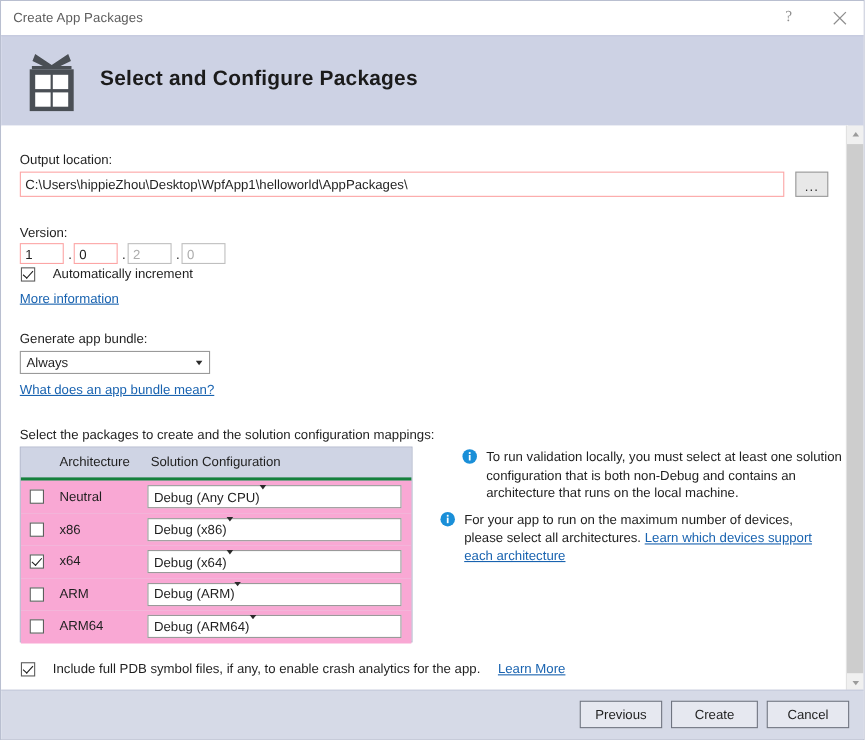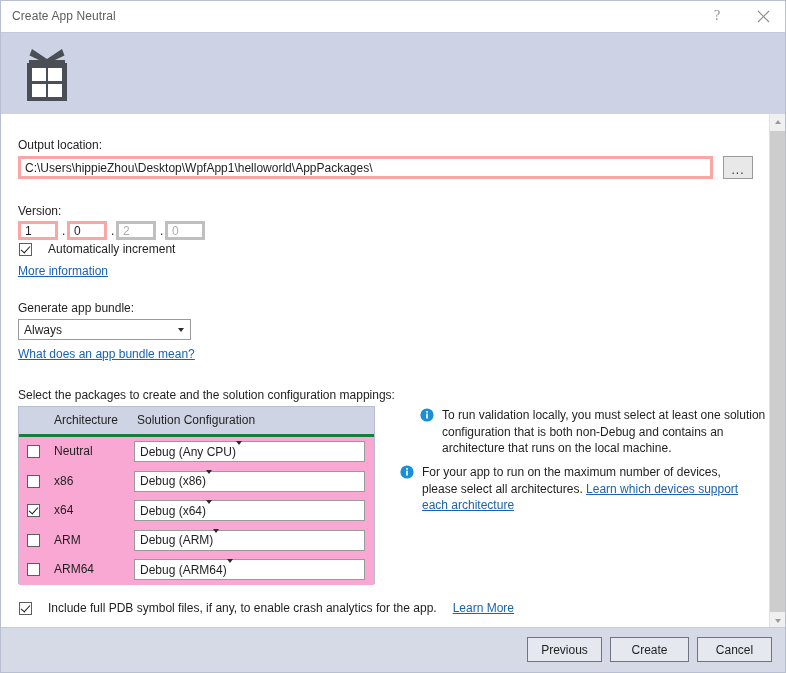--- a/index.html
+++ b/index.html
@@ -105,21 +105,21 @@
     position: absolute;
     font-size: 12px;
     color: #1f1f1f;
     white-space: nowrap;
   }
 
   .textbox {
     position: absolute;
     box-sizing: border-box;
     background: #ffffff;
-    border: 3px solid #fca5a5;
+    border: 1px solid #fca5a5;
     font-family: "Liberation Sans", sans-serif;
     font-size: 12px;
     color: #1f1f1f;
     padding: 0 4px;
     display: flex;
     align-items: center;
     white-space: nowrap;
     overflow: hidden;
   }
   .textbox.disabled {
@@ -373,41 +373,42 @@
   .btn.previous { left: 526px; width: 75px; }
   .btn.create   { left: 609px; width: 79px; }
   .btn.cancel   { left: 696px; width: 75px; }
 </style>
 </head>
 <body>
 
 <div class="dialog">
 
   <div class="titlebar">
-    <div class="titlebar-text">Create App Neutral</div>
+    <div class="titlebar-text">Create App Packages</div>
     <div class="title-btn help">
       <span class="qmark">?</span>
     </div>
     <div class="title-btn close">
       <svg width="13" height="13" viewBox="0 0 13 13">
         <line x1="1" y1="1" x2="12" y2="12" stroke="#8d8d8d" stroke-width="1.1"></line>
         <line x1="12" y1="1" x2="1" y2="12" stroke="#8d8d8d" stroke-width="1.1"></line>
       </svg>
     </div>
   </div>
 
   <div class="headerband">
     <svg class="gift-icon" viewBox="0 0 54 56">
       <path d="M27 13 L12 3 L9.5 9.5 L19 14 L9 14 L9 17 L45 17 L45 14 L35 14 L44.5 9.5 L42 3 Z" fill="#4a4f55"></path>
       <rect x="7" y="17" width="40" height="38" fill="#4a4f55"></rect>
       <rect x="12" y="22" width="14" height="13" fill="#ffffff"></rect>
       <rect x="28" y="22" width="14" height="13" fill="#ffffff"></rect>
       <rect x="12" y="38" width="14" height="13" fill="#ffffff"></rect>
       <rect x="28" y="38" width="14" height="13" fill="#ffffff"></rect>
     </svg>
+    <div class="header-title">Select and Configure Packages</div>
   </div>
 
   <div class="content">
 
     <div class="label" style="left:17px; top:24px;">Output location:</div>
     <div class="textbox" style="left:17px; top:42px; width:695px; height:23px;">C:\Users\hippieZhou\Desktop\WpfApp1\helloworld\AppPackages\</div>
     <div class="browse-btn" style="left:722px; top:42px; width:30px; height:23px;">...</div>
 
     <div class="label" style="left:17px; top:90px;">Version:</div>
     <div class="textbox" style="left:17px; top:107px; width:40px; height:19px;">1</div>

